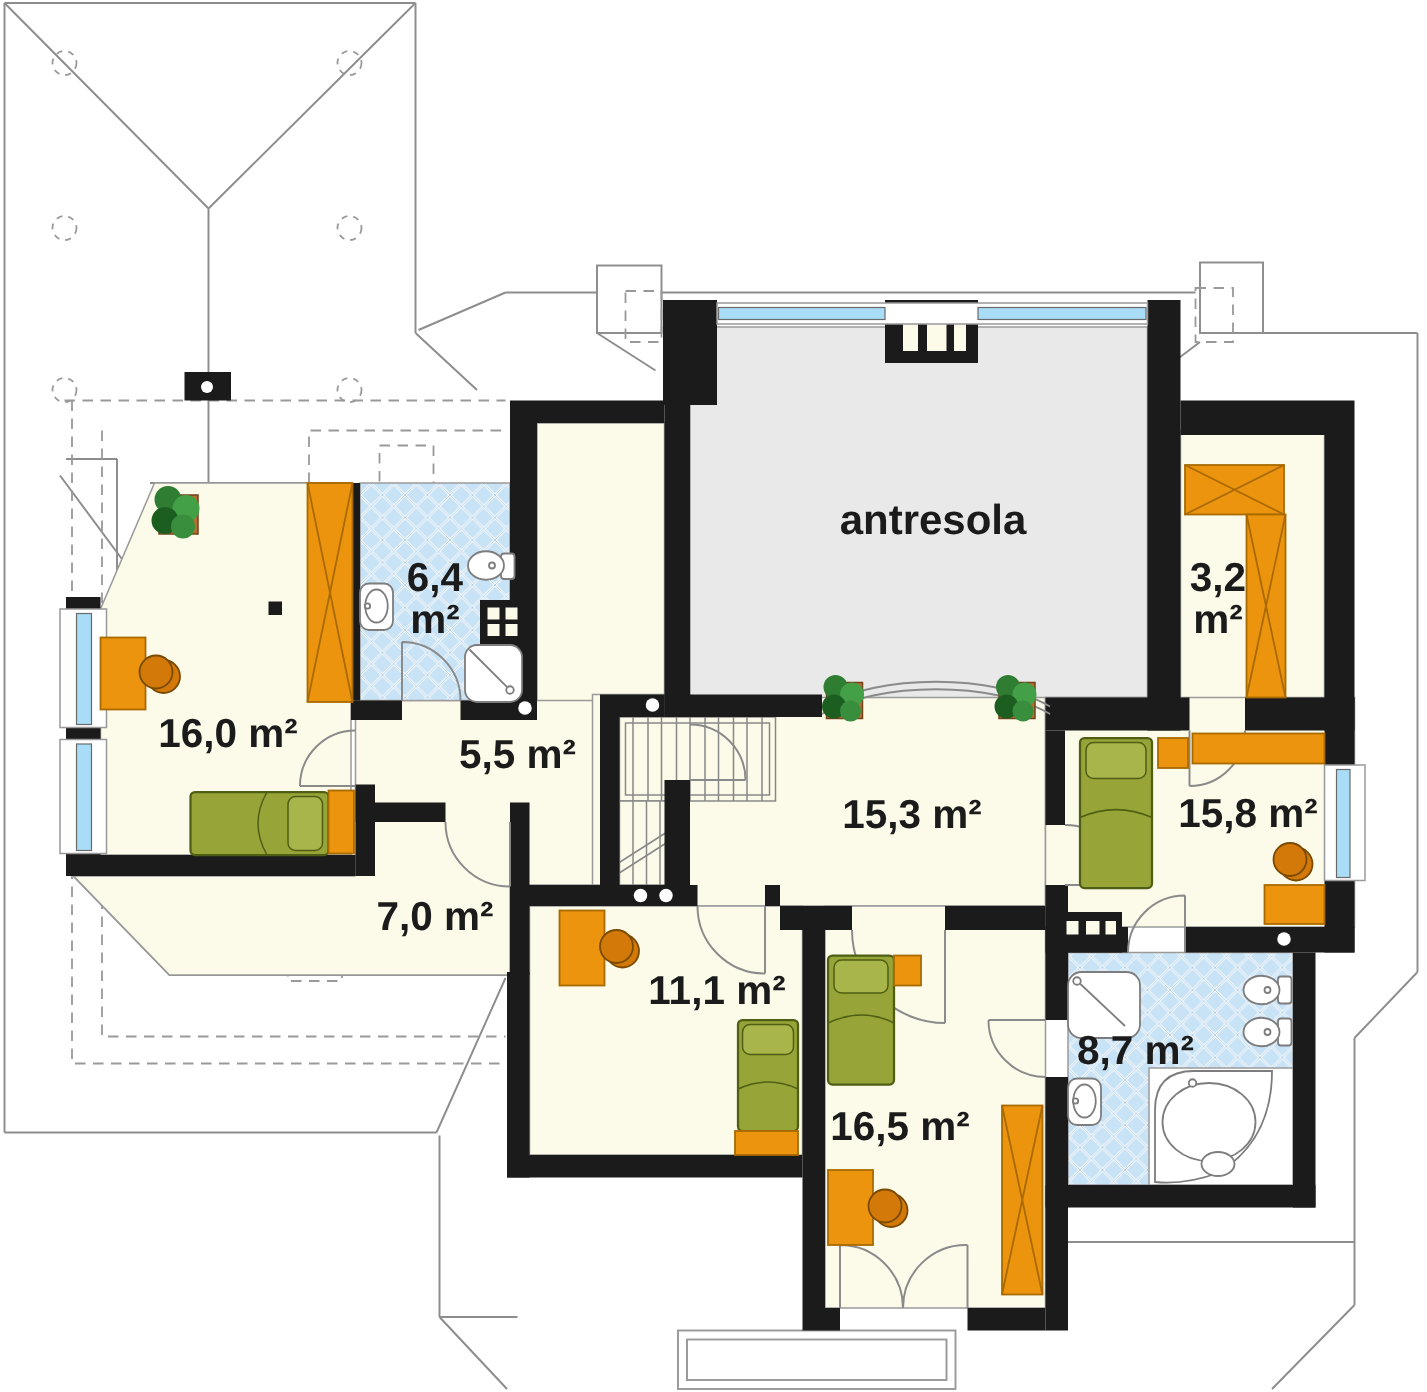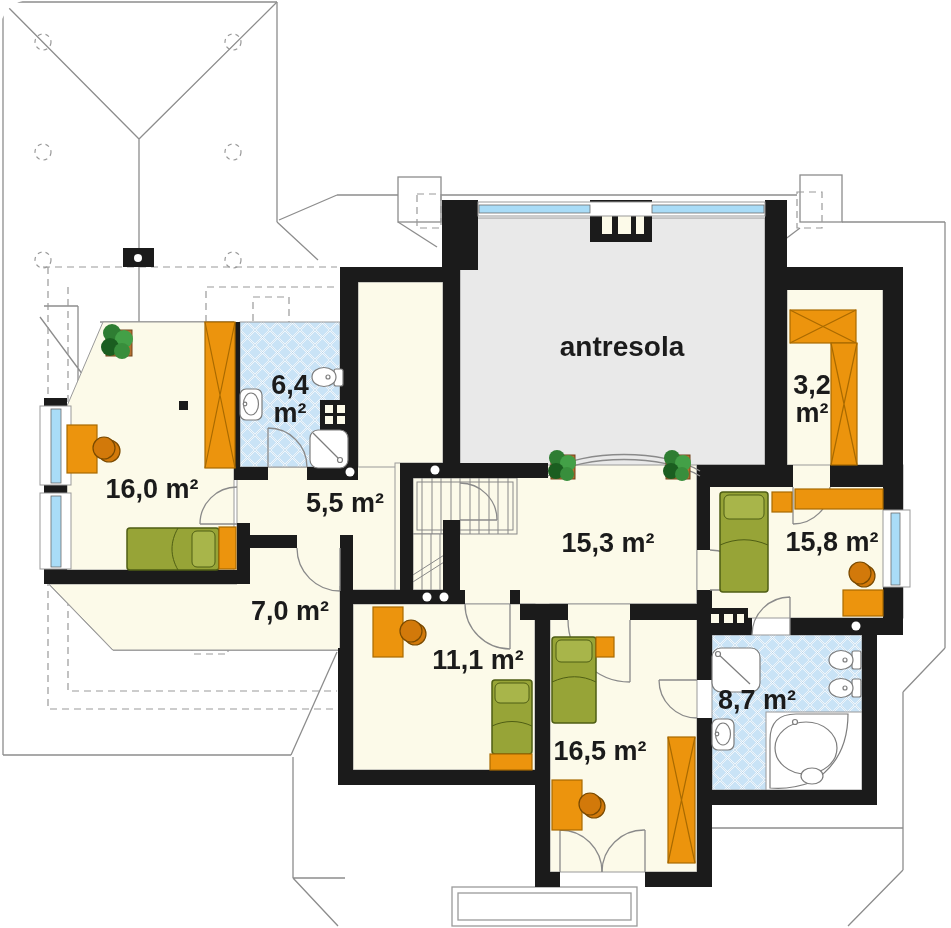--- a/index.html
+++ b/index.html
@@ -1,17 +1,17 @@
 <!DOCTYPE html>
 <html><head>
 <meta charset="utf-8">
 <style>
   html,body{margin:0;padding:0;background:#fff;}
   #stage{position:relative;width:951px;height:928px;background:#fff;overflow:hidden;
-         font-family:"Liberation Sans", sans-serif;border-radius:30px;}
+         font-family:"Liberation Sans", sans-serif;}
   svg{position:absolute;left:0;top:0;}
   text{font-family:"Liberation Sans","DejaVu Sans",sans-serif;font-weight:bold;fill:#1b1b1b;}
   .area-label{font-size:27px;}
   .mezz-label{font-size:28px;}
 </style>
 </head>
 <body>
 
 <div id="stage">
 <svg width="951" height="928" viewBox="0 0 951 928">

